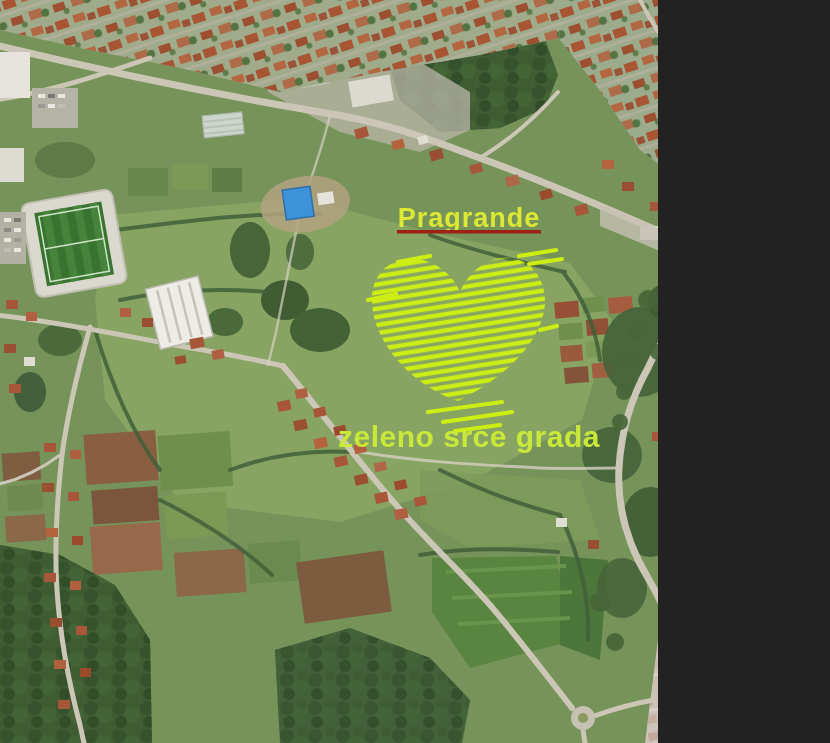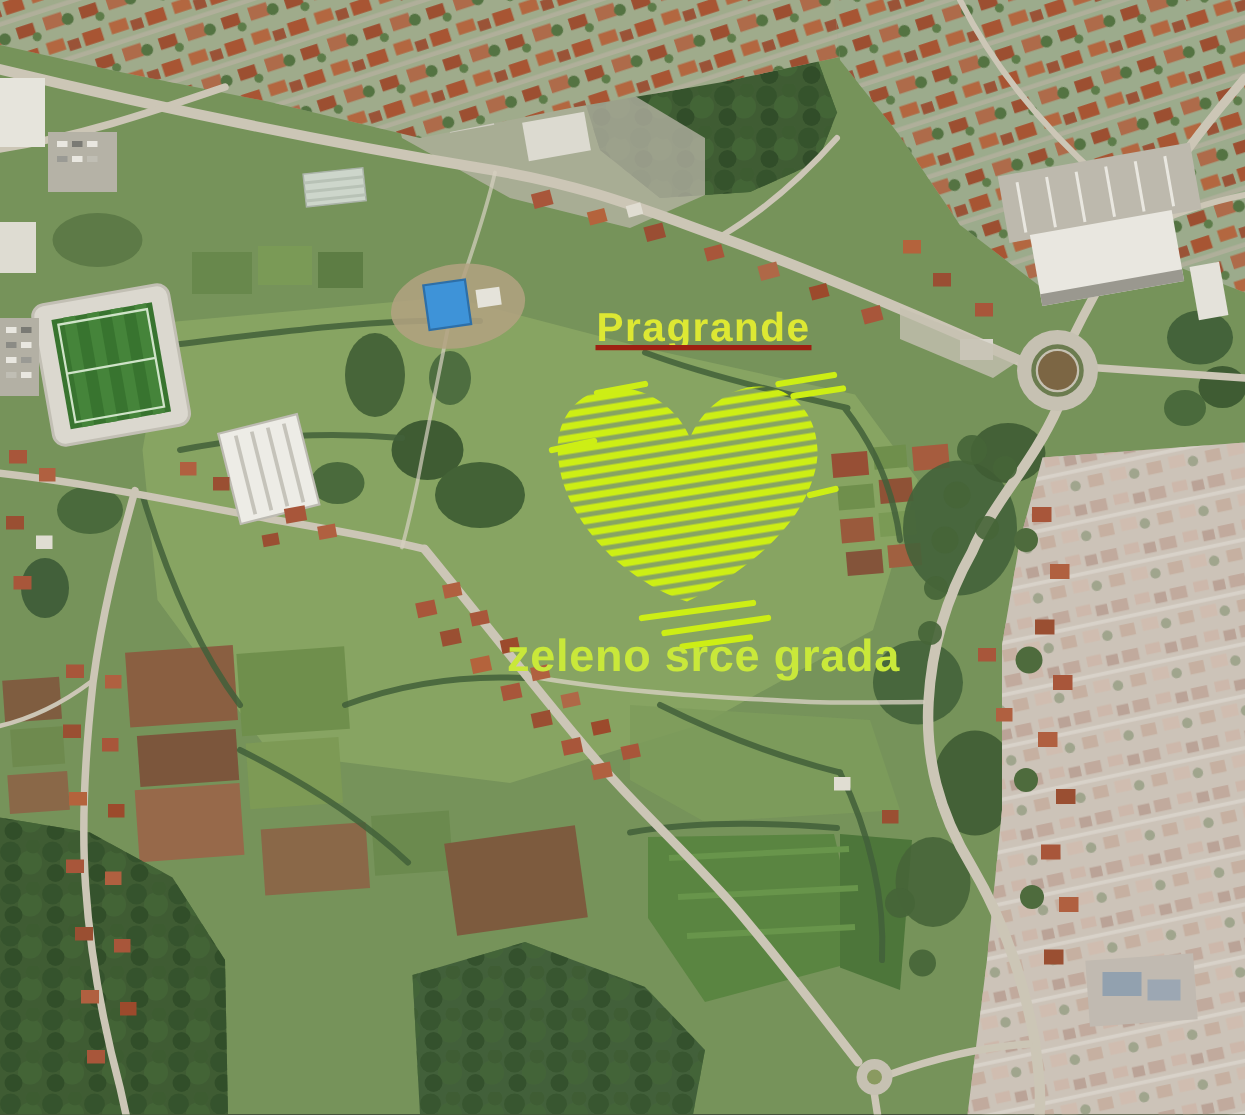--- a/index.html
+++ b/index.html
@@ -1,16 +1,16 @@
 <!DOCTYPE html>
 <html><head>
 <meta charset="utf-8">
 <style>
   html,body{margin:0;padding:0;background:#222;}
-  .stage{position:relative;width:830px;height:743px;overflow:hidden;font-family:"Liberation Sans",sans-serif;}
+  .stage{position:relative;width:658px;height:743px;overflow:hidden;font-family:"Liberation Sans",sans-serif;}
   .stage svg{position:absolute;inset:0;display:block;}
   text{font-family:"Liberation Sans",sans-serif;}
 </style>
 </head>
 <body>
 
 <div class="stage">
 <svg viewBox="0 0 830 743" width="830" height="743" preserveAspectRatio="none">
   <defs>
     <pattern id="forest" width="28" height="28" patternUnits="userSpaceOnUse">

